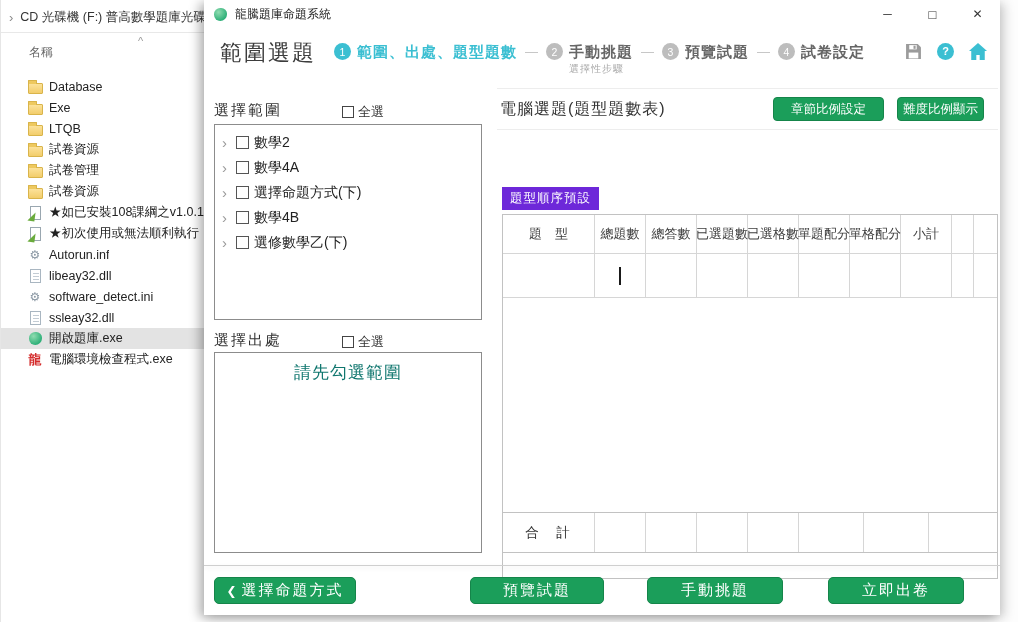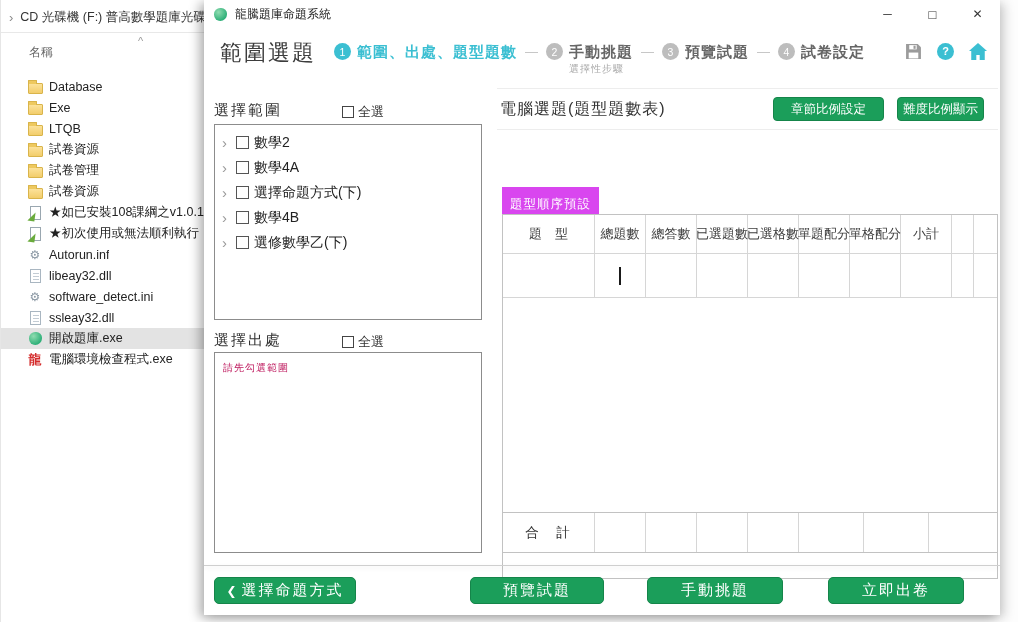--- a/index.html
+++ b/index.html
@@ -70,31 +70,31 @@
   .cbx { width:12px; height:12px; border:1px solid #444; background:#fff; margin-right:4px; flex:0 0 12px; }
   .sa-label { font-size:13px; color:#333; }
 
   .tree-box { position:absolute; left:10px; top:124px; width:268px; height:196px; border:1px solid #8c8c8c; background:#fff; padding-top:5px; }
   .tree-row { height:25px; display:flex; align-items:center; padding-left:7px; }
   .tree-chevron { color:#9a9a9a; font-size:15px; width:14px; line-height:1; }
   .tree-row .cbx { width:13px; height:13px; border:1px solid #555; margin-right:5px; flex:0 0 13px; }
   .tree-label { font-size:14px; color:#222; }
 
   .source-box { position:absolute; left:10px; top:352px; width:268px; height:201px; border:1px solid #8c8c8c; background:#fff; padding:8px; }
-  .source-placeholder { font-size:10px; color:#be185d; letter-spacing:1px; }
+  .source-placeholder { font-size:17px; color:#0f766e; letter-spacing:1px;text-align:center; }
 
   
   .cp-title { position:absolute; left:296px; top:99px; font-size:16px; color:#333; letter-spacing:1px; }
   .btn-green { background:#1b9e5a; border:1px solid #15854a; color:#fff; border-radius:4px; text-align:center;
       display:flex; align-items:center; justify-content:center; cursor:default; }
   .btn-chapter { position:absolute; top:97px; right:116px; height:24px; padding:0 17px; font-size:12.5px; }
   .btn-difficulty { position:absolute; top:97px; right:16px; height:24px; padding:0 5px; font-size:12.5px; }
 
-  .order-badge { position:absolute; left:298px; top:187px; background:#d946ef; color:#fff; font-size:12.5px;
-      padding:9px 8px; border-radius:0; letter-spacing:1px; }
+  .order-badge { position:absolute; left:298px; top:187px; background:#6d28d9; color:#fff; font-size:12.5px;
+      padding:3px 8px; border-radius:0; letter-spacing:1px; }
 
   .qtable { position:absolute; left:298px; top:214px; width:496px; height:365px; border:1px solid #c2c2c2; background:#fff; }
   .qrow { display:grid; grid-template-columns:92px 51px 51px 51px 51px 51px 51px 51px 22px auto; }
   .qrow.head { height:39px; border-bottom:1px solid #d6d6d6; }
   .qrow.body { height:44px; border-bottom:1px solid #d6d6d6; }
   .qcell { border-right:1px solid #d6d6d6; display:flex; align-items:center; justify-content:center;
       font-size:13px; color:#3c3c3c; white-space:nowrap; overflow:visible; }
   .qcell:last-child { border-right:none; }
   .text-cursor { width:2px; height:18px; background:#1a1a1a; margin-left:0; }
 

